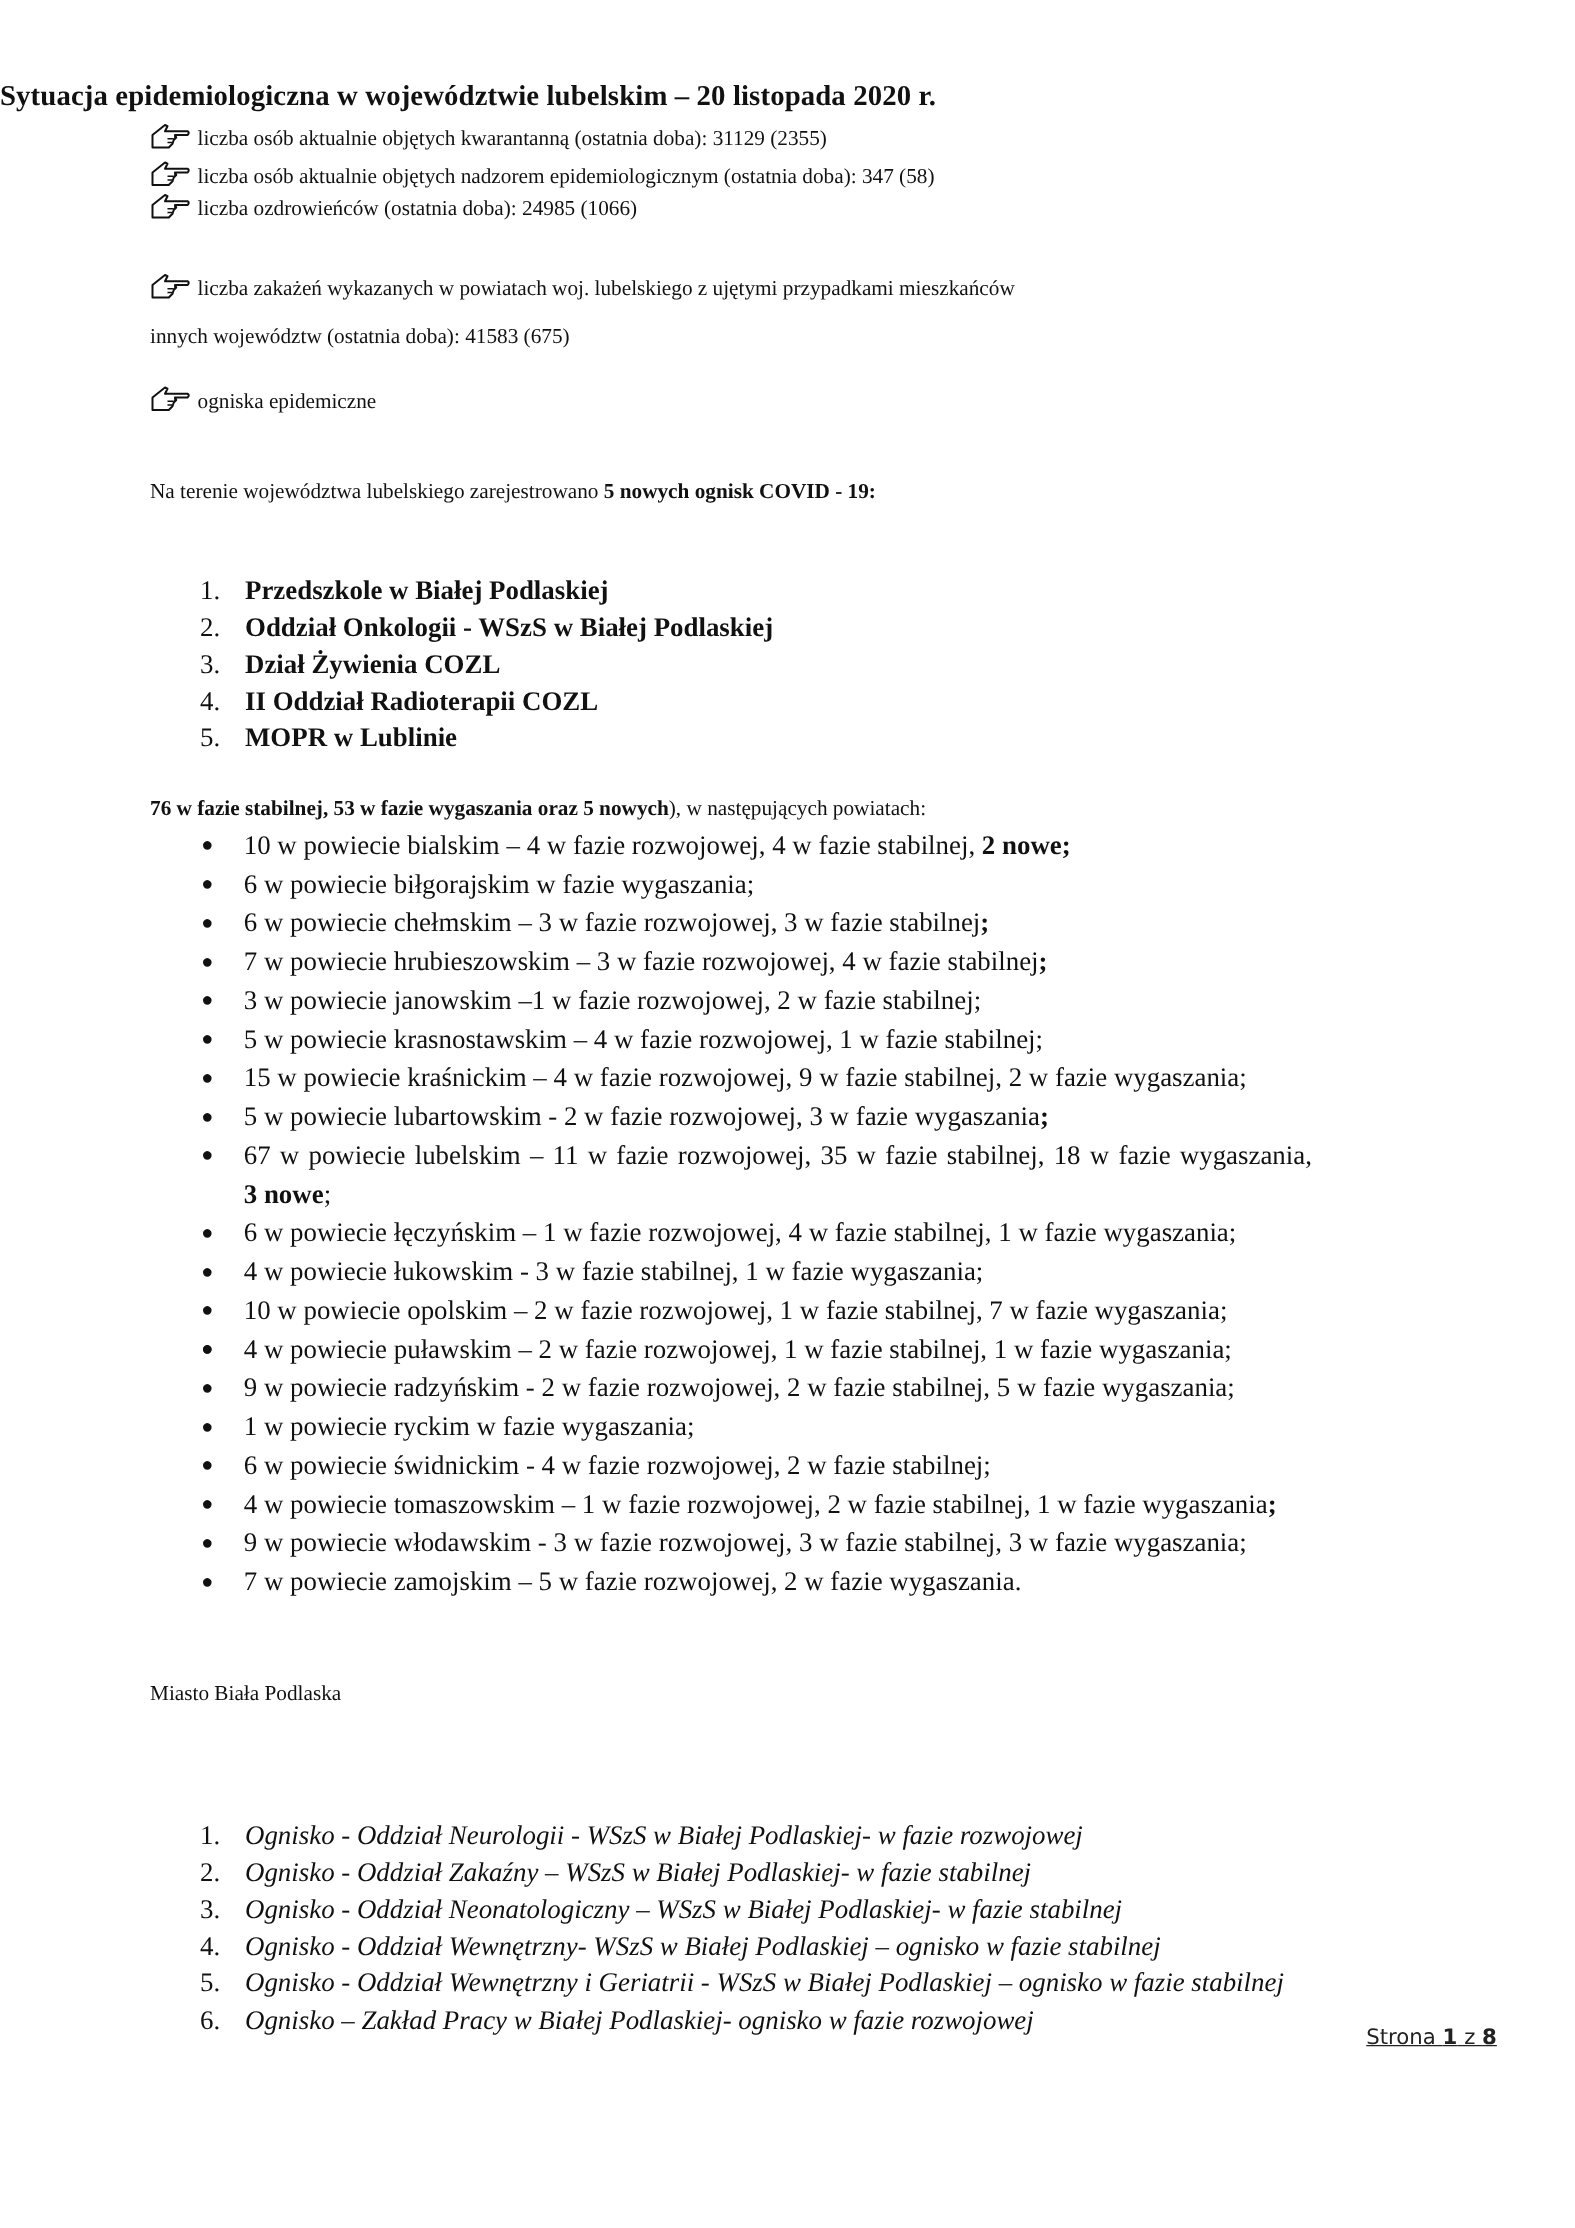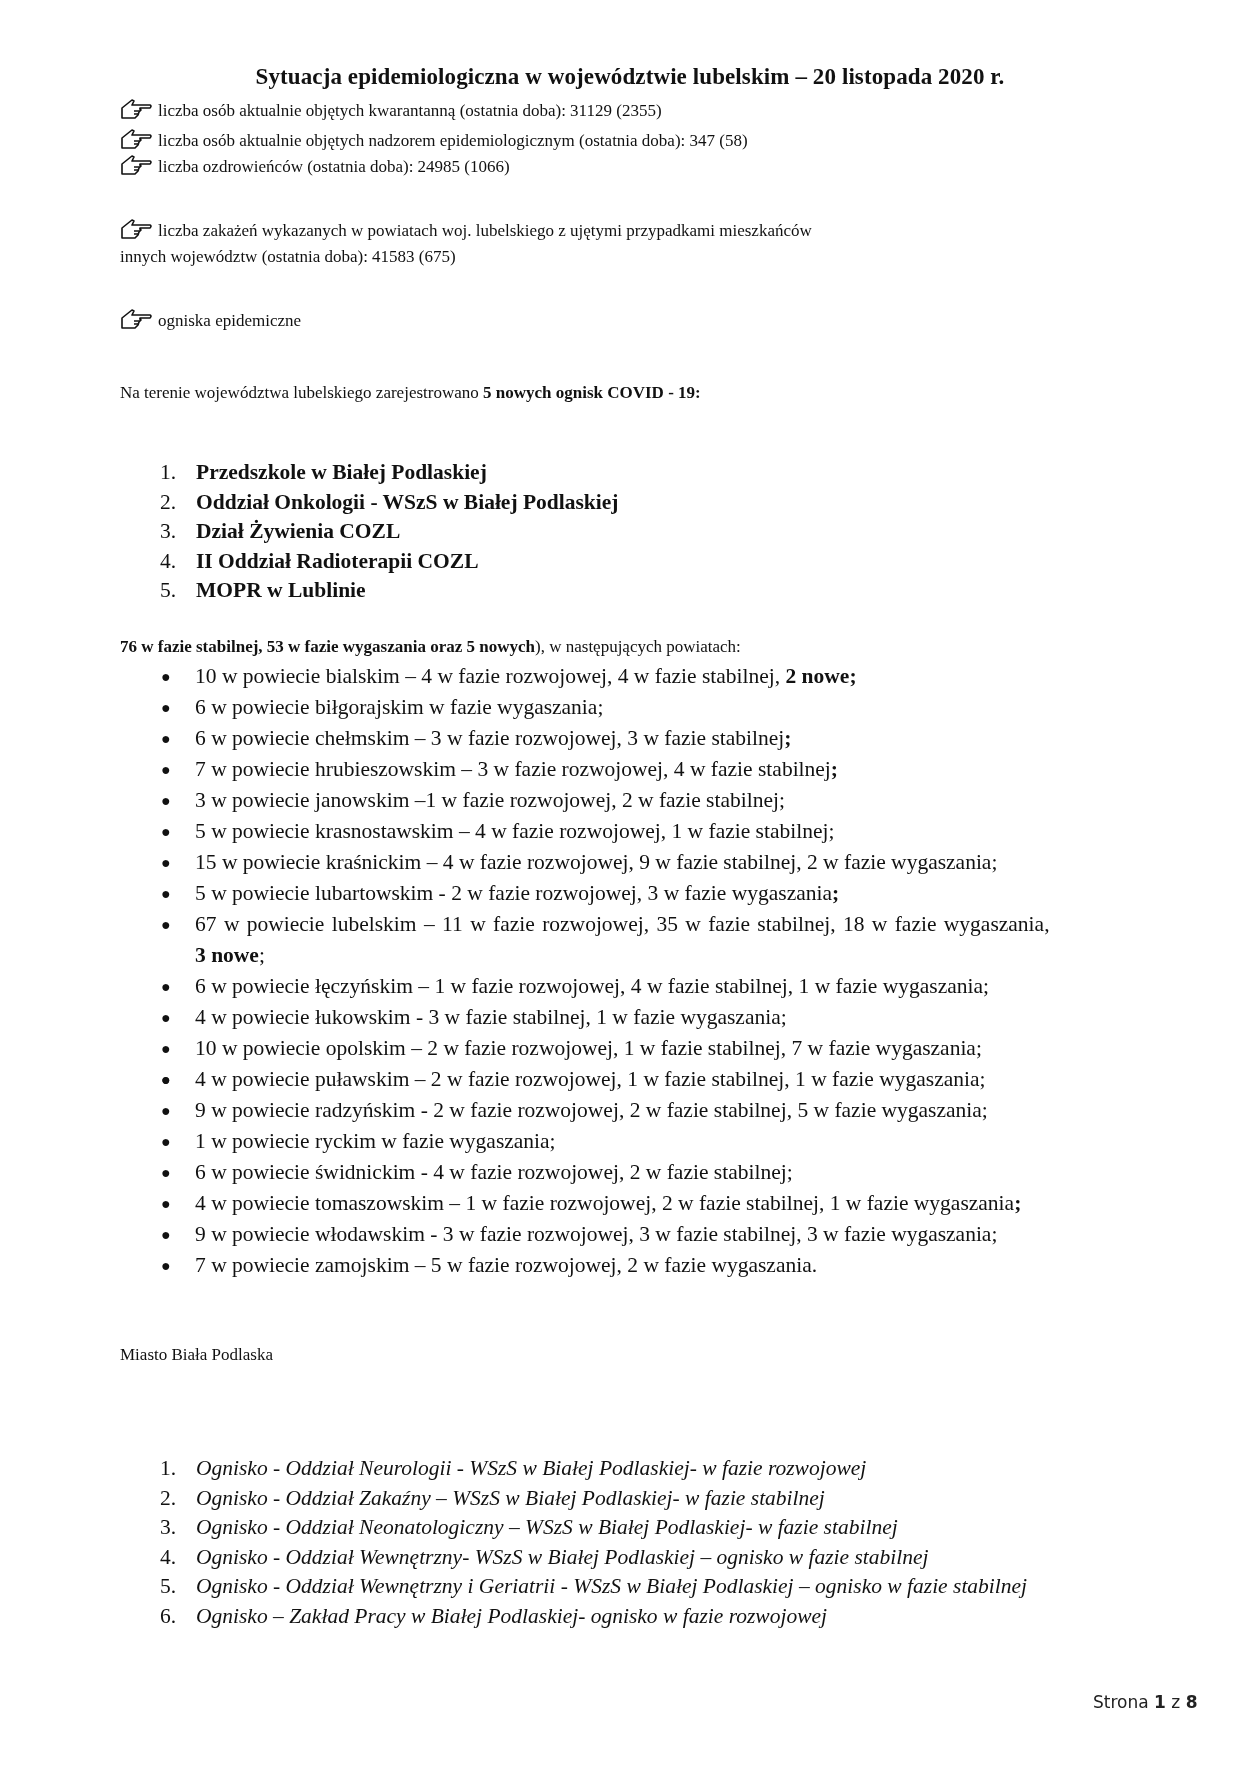--- a/index.html
+++ b/index.html
@@ -1,33 +1,33 @@
 <!DOCTYPE html>
 <html><head>
   <meta charset="utf-8">
   <style>
     html, body { margin: 0; padding: 0; background: #ffffff; }
     body { width: 1260px; height: 1782px; position: relative; overflow: hidden;
       font-family: "Liberation Serif", "DejaVu Serif", serif; color: #111; }
     .page { position: absolute; left: 0; top: 0; width: 1260px; height: 1782px; }
-    .title { position: absolute; left: 0; width: 1260px; top: 64px; text-align: center;
+    .title { position: absolute; left: 0; width: 1260px; top: 64px; text-align: left;
       font-weight: bold; font-size: 23px; letter-spacing: 0.1px; }
     .line { position: absolute; left: 120px; font-size: 17px; white-space: nowrap; line-height: 30px; }
     .hand { display: inline-block; width: 34px; height: 22px; vertical-align: -4px; margin-right: 4px; }
     .u { text-underline-offset: 3px; text-align: right; }
     .b { font-weight: bold; }
     .i { font-style: italic; }
     .num { display: inline-block; width: 36px; }
     .numlist { position: absolute; left: 160px; font-size: 21.5px; line-height: 29.5px; white-space: nowrap; margin-top: 48px; }
     .numlist .row { height: 29.5px; }
     .bul { position: absolute; left: 155px; font-size: 21.5px; line-height: 31px; white-space: nowrap; }
     .bul .row { position: relative; padding-left: 40px; }
     .bul .row .dot { position: absolute; left: 6px; top: 0; font-size: 16px; }
-    .footer { position: absolute; left: 1093px; top: 1692px; font-family: "DejaVu Sans", "Liberation Sans", sans-serif;
-      font-size: 17px; color: #222; }
+    .footer { position: absolute; left: 1093px; top: 1620px; font-family: "DejaVu Sans", "Liberation Sans", sans-serif;
+      font-size: 17px; color: #222; text-decoration: underline; }
   </style>
 </head>
 <body>
 
 <div class="page">
 
   <div class="title">Sytuacja epidemiologiczna w województwie lubelskim – 20 listopada 2020 r.</div>
 
   <div class="line" style="top:96px">
     <svg class="hand" viewBox="0 0 34 22">
@@ -46,21 +46,21 @@
         <path d="M2 20 L2 10 L7 6 L12 2 L14 3 L12 7 L30 7 Q32 8 30 10 L20 10 L21 12 L19 14 L18 17 L15 20 Z" fill="none" stroke="#111" stroke-width="1.6" stroke-linejoin="round"></path>
         <path d="M20 10 L20 13 M14 13 L19 13 M14 16 L18 16" stroke="#111" stroke-width="1.3" fill="none"></path>
       </svg><span>liczba ozdrowieńców (ostatnia doba): 24985 (1066)</span>
   </div>
   <div class="line" style="top:216px">
     <svg class="hand" viewBox="0 0 34 22">
         <path d="M2 20 L2 10 L7 6 L12 2 L14 3 L12 7 L30 7 Q32 8 30 10 L20 10 L21 12 L19 14 L18 17 L15 20 Z" fill="none" stroke="#111" stroke-width="1.6" stroke-linejoin="round"></path>
         <path d="M20 10 L20 13 M14 13 L19 13 M14 16 L18 16" stroke="#111" stroke-width="1.3" fill="none"></path>
       </svg><span class="u">liczba zakażeń wykazanych w powiatach woj. lubelskiego z ujętymi przypadkami mieszkańców</span>
   </div>
-  <div class="line" style="top:242px">
+  <div class="line" style="top:254px">
     <span class="u">innych województw (ostatnia doba): 41583 (675)</span>
   </div>
 
   <div class="line" style="top:306px">
     <svg class="hand" viewBox="0 0 34 22">
         <path d="M2 20 L2 10 L7 6 L12 2 L14 3 L12 7 L30 7 Q32 8 30 10 L20 10 L21 12 L19 14 L18 17 L15 20 Z" fill="none" stroke="#111" stroke-width="1.6" stroke-linejoin="round"></path>
         <path d="M20 10 L20 13 M14 13 L19 13 M14 16 L18 16" stroke="#111" stroke-width="1.3" fill="none"></path>
       </svg><span>ogniska epidemiczne</span>
   </div>
 

